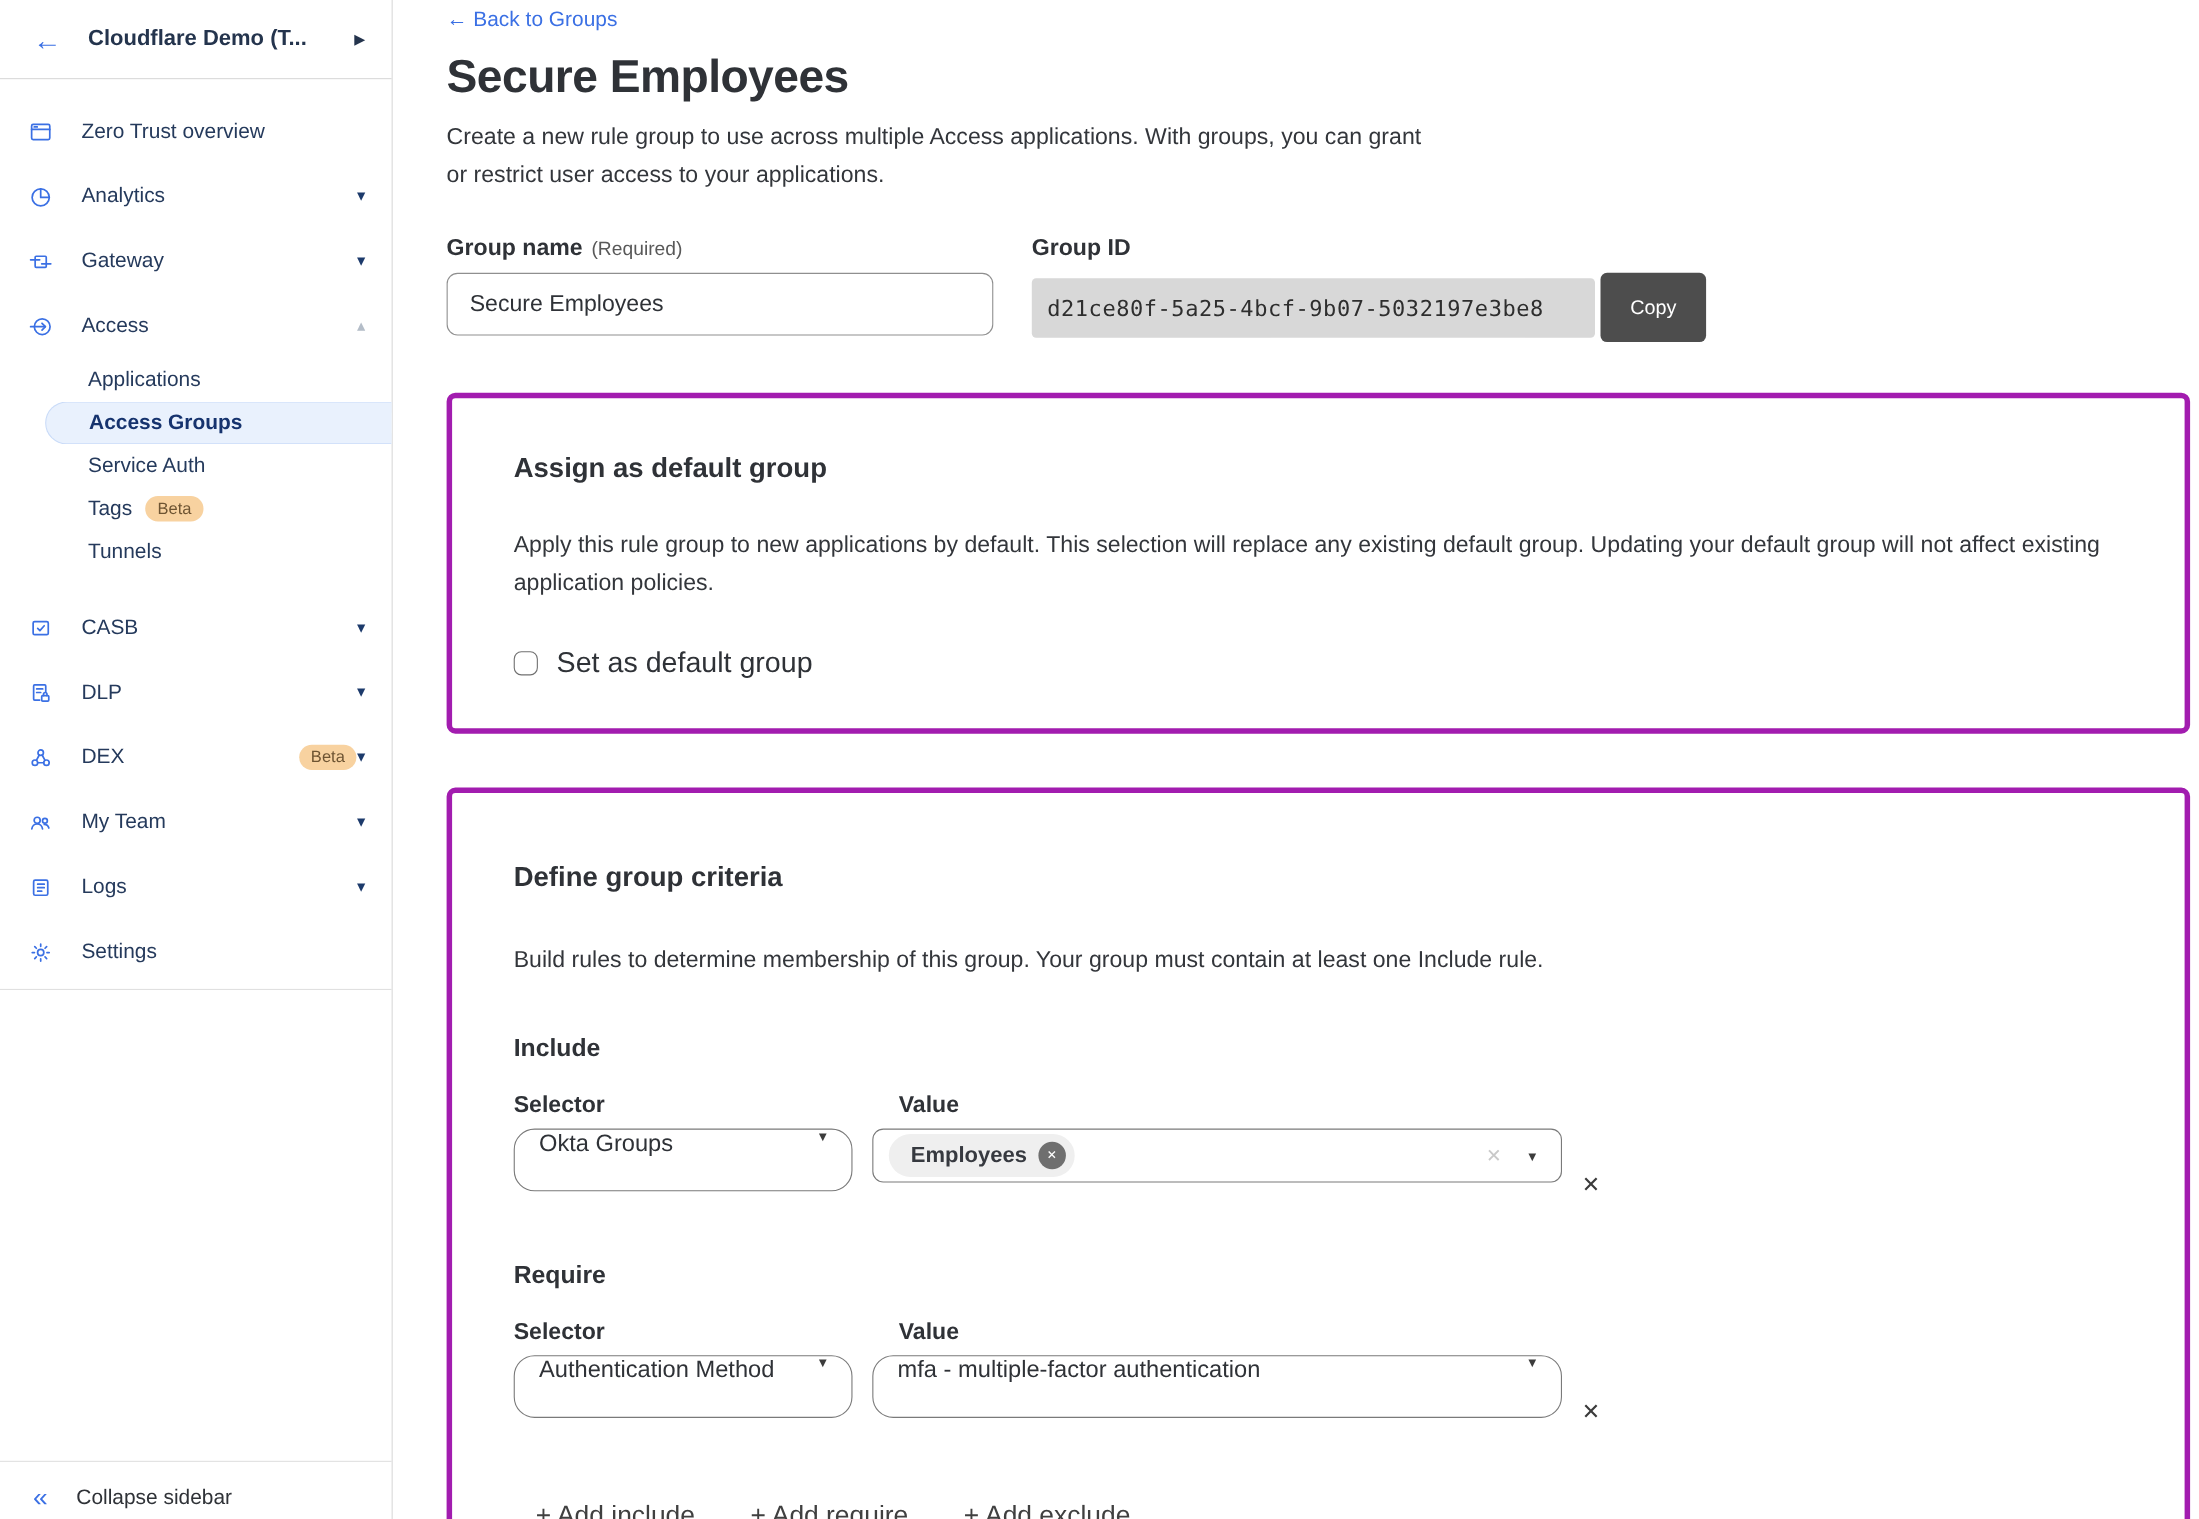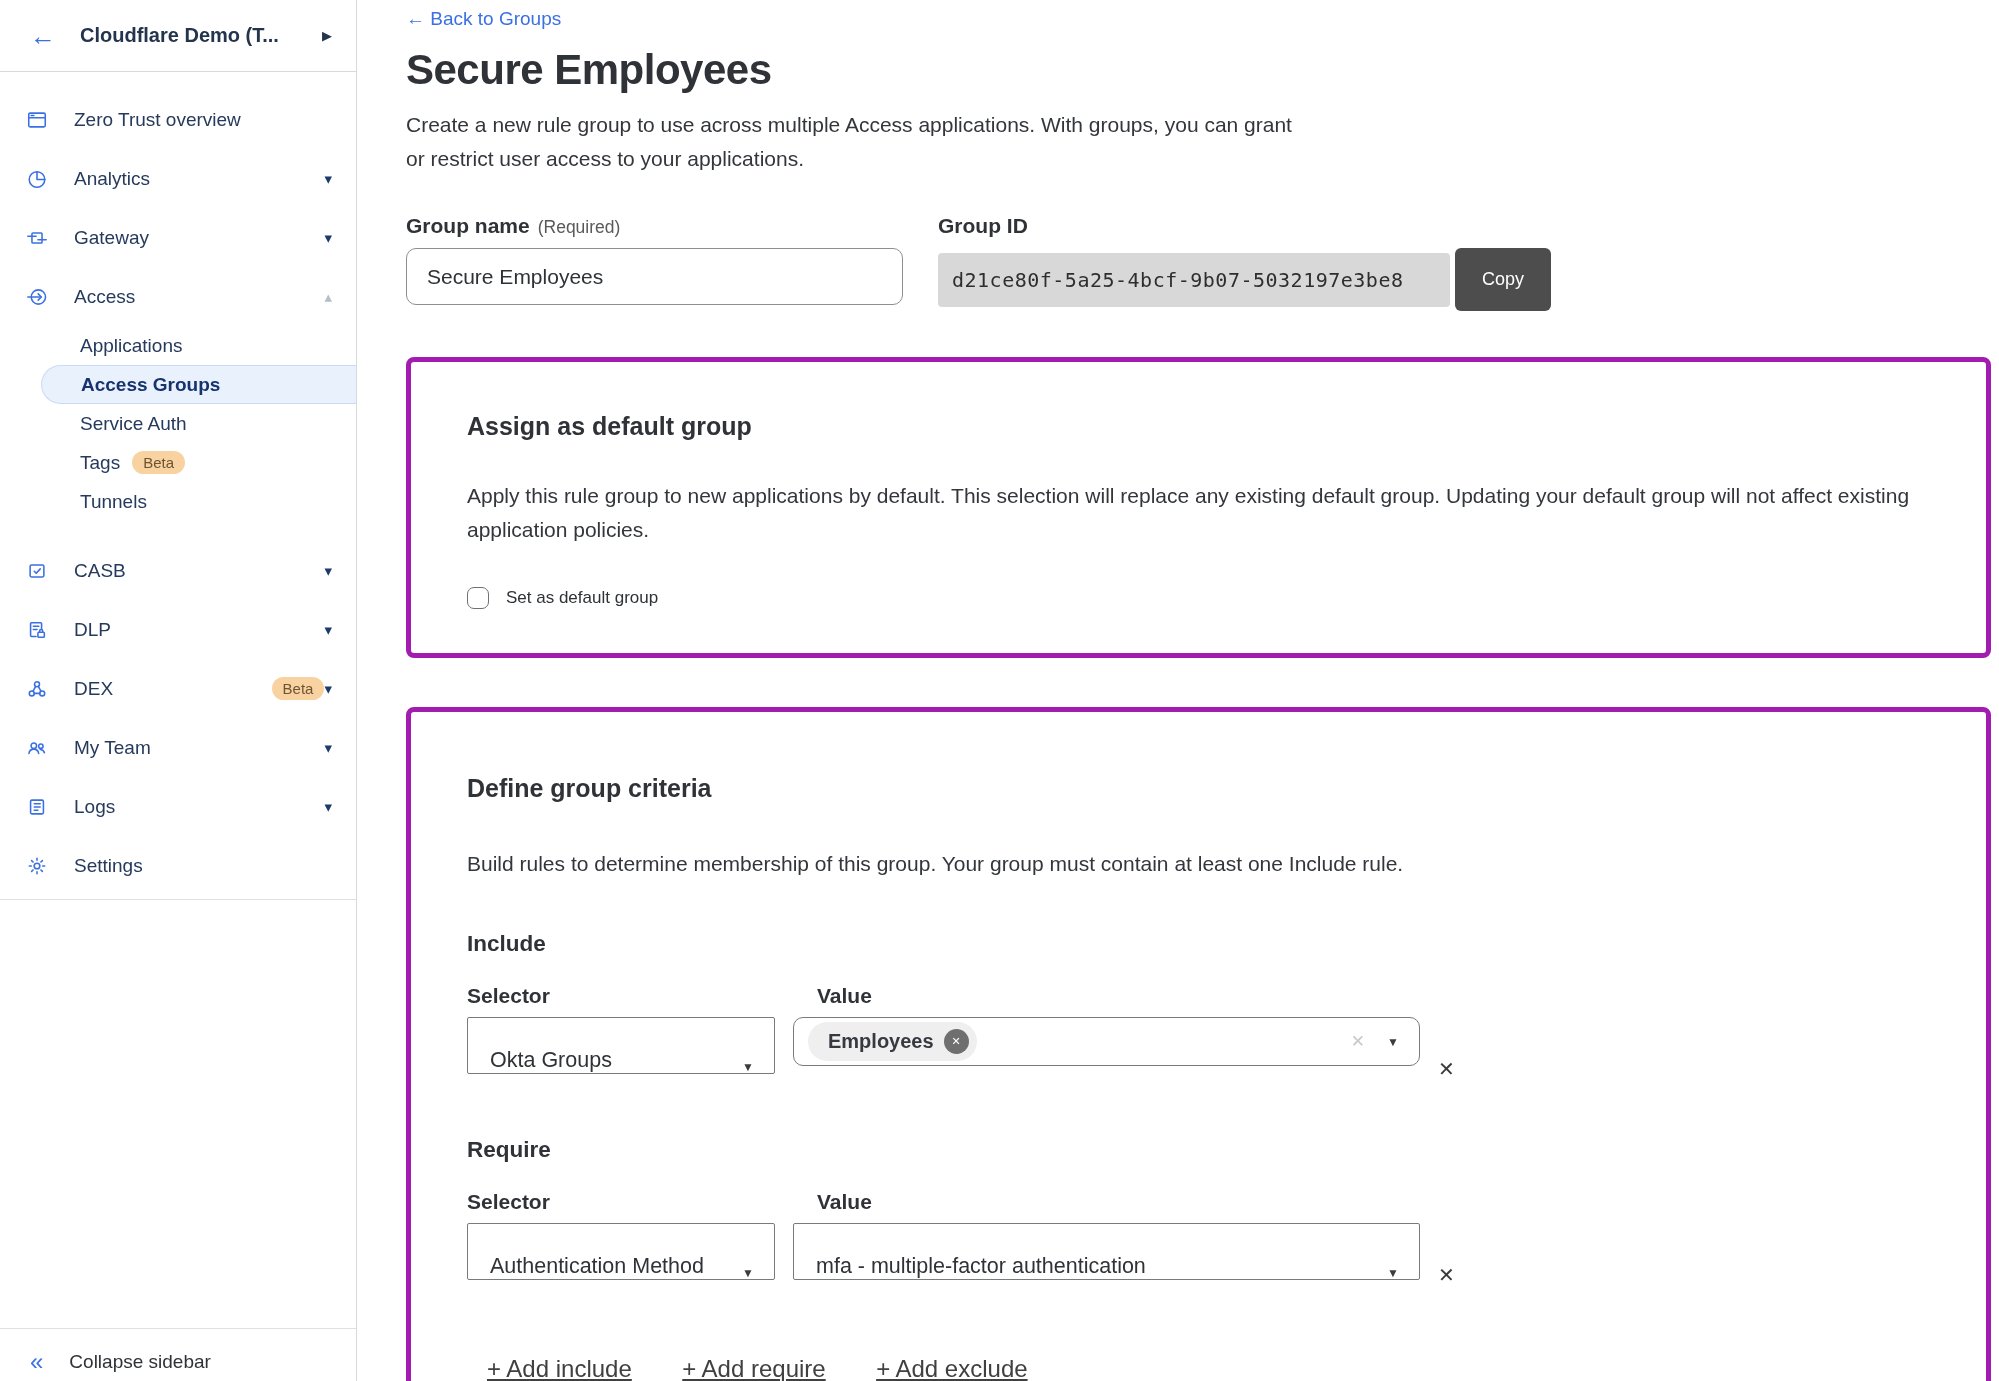--- a/index.html
+++ b/index.html
@@ -63,32 +63,32 @@
     font-family:"Liberation Sans", sans-serif; }
 
   .card { border:5px solid #a21caf; border-radius:8px; width:1585px; background:#fff; }
   .card1 { margin-top:46px; padding:50px 70px 44px 56px; }
   .card h2 { font-size:25px; font-weight:bold; color:#2f3237; }
   .card-desc { margin-top:38px; font-size:21px; line-height:34px; color:#33363b; }
   .card1 .card-desc { max-width:1460px; }
   .check-row { margin-top:40px; display:flex; align-items:center; cursor:pointer; }
   .checkbox { width:22px; height:22px; border:1.6px solid #707070; border-radius:7px;
     background:#fff; flex:none; }
-  .check-lbl { font-size:17px; color:#2f3237; margin-left:17px; }
+  .check-lbl { font-size:26px; color:#2f3237; margin-left:17px; }
 
   .card2 { margin-top:49px; padding:62px 70px 60px 56px; height:760px; }
   .card2 .card-desc { margin-top:44px; }
   .crit-heading { margin-top:50px; font-size:22.5px; font-weight:bold; color:#2f3237; }
   .rule-labels { margin-top:27px; display:grid; grid-template-columns:308px 627px 40px;
     column-gap:18px;gap:42px; }
   .rule-labels .field-label { font-size:21px; }
   .rule-row { margin-top:9px; display:grid; grid-template-columns:308px 627px 40px;
     column-gap:18px; align-items:start; }
-  .select-box { height:57px; border:1.4px solid #7a7a7a; border-radius:2px;
-    display:flex; align-items:flex-end; padding:0 20px 0 22px; cursor:pointer; background:#fff; }
+  .select-box { height:57px; border:1.4px solid #7a7a7a; border-radius:19px;
+    display:flex; align-items:flex-start; padding:0 20px 0 22px; cursor:pointer; background:#fff; }
   .select-box .txt { font-size:21.5px; color:#2f3237; flex:1; white-space:nowrap; }
   .dd-arrow { font-size:12px; color:#3c3c3c; line-height:1; }
   .multi-box { height:49px; border:1.4px solid #7a7a7a; border-radius:10px;
     display:flex; align-items:center; padding:0 20px 0 14px; cursor:text; background:#fff; }
   .chip { display:flex; align-items:center; background:#efefef; border-radius:22px;
     height:39px; padding:0 8px 0 20px; }
   .chip .chip-lbl { font-size:20px; font-weight:600; color:#36393f; }
   .chip .chip-x { width:25px; height:25px; border-radius:50%; background:#6f6f6f;
     color:#fff; font-size:11px; display:flex; align-items:center; justify-content:center;
     margin-left:10px; cursor:pointer; }

